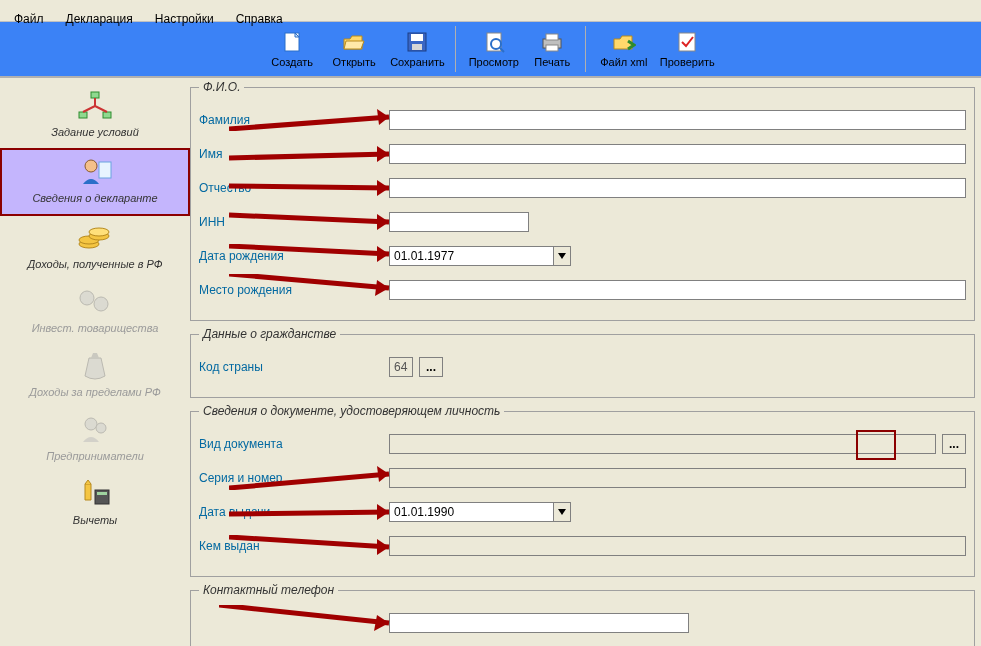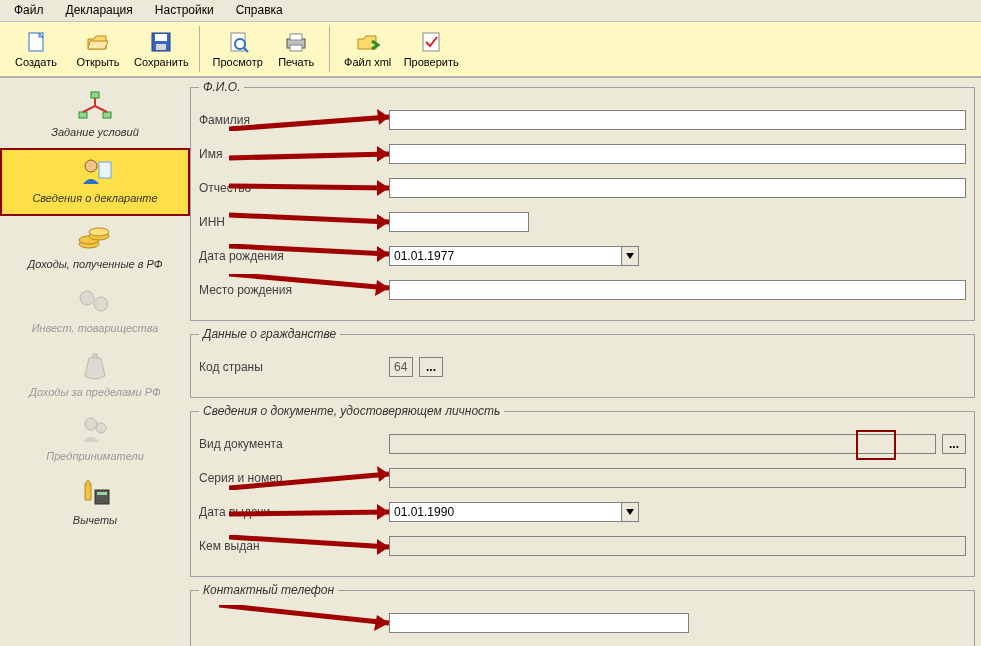--- a/index.html
+++ b/index.html
@@ -1,48 +1,48 @@
 <!DOCTYPE html>
 <html><head>
 <meta charset="utf-8">
 <style>
 * { box-sizing: border-box; margin: 0; padding: 0; font-family: Tahoma, Arial, sans-serif; font-size: 12px; }
 body { background: #ece9d8; width: 981px; height: 646px; overflow: hidden; position: relative; }
 
 
-.menubar { display: flex; gap: 10px; padding: 1px 8px; background: #ece9d8; border-bottom: 1px solid #c0c0c0; height: 22px; }
+.menubar { display: flex; gap: 10px; padding: 10px 8px; background: #ece9d8; border-bottom: 1px solid #c0c0c0; height: 22px; }
 .menubar span { padding: 2px 6px; cursor: default; }
 
 
-.toolbar { display: flex; gap: 2px; padding: 4px 6px; background: #fef9c3; border-bottom: 2px solid #b0b0b0; height: 56px; }
+.toolbar { display: flex; gap: 2px; padding: 4px 6px; background: #3b82f6; border-bottom: 2px solid #b0b0b0; height: 56px; justify-content: center; }
 .tool { display: flex; flex-direction: column; align-items: center; justify-content: center; min-width: 60px; padding: 2px 4px; cursor: default; }
 .tool .ticon { width: 24px; height: 24px; display: flex; align-items: center; justify-content: center; }
 .tool .tlabel { margin-top: 2px; font-size: 11px; }
 .tool.sep { border-right: 1px solid #b0b0b0; padding-right: 10px; margin-right: 6px; }
 
 
 .main { display: flex; height: calc(100% - 78px); }
 .sidebar { width: 190px; background: #ece9d8; padding-top: 6px; font-style: italic; }
 .navitem { display: flex; flex-direction: column; align-items: center; padding: 6px 2px 10px; cursor: default; }
 .navitem .nicon { width: 40px; height: 32px; display:flex; align-items:center; justify-content:center; }
 .navitem .nlabel { margin-top: 4px; font-size: 11px; color: #333; text-align:center; }
-.navitem.active { border: 2px solid #8b0000; background: #fde047; }
+.navitem.active { border: 2px solid #8b0000; background: #c4b5fd; }
 .navitem.disabled .nlabel { color: #9a9a9a; text-align: center; }
 
 .form { flex: 1; padding: 2px 6px 2px 0; position: relative; }
 fieldset { border: 1px solid #a0a0a0; margin: 0 0 6px 0; padding: 6px 8px 10px; }
 legend { padding: 0 4px; font-size: 12px; color: #333; font-style: italic; }
 .row { display: flex; align-items: center; min-height: 28px; margin: 6px 0; position: relative; }
-.lbl { width: 180px; color: #404040; }
+.lbl { width: 180px; color: #0369a1; }
 .inp { height: 20px; border: 1px solid #808080; background: #fff; padding: 1px 4px; font-size: 12px; }
 .inp.ro { background: #ece9d8; color: #555; }
 .wfull { flex: 1; margin-left: 10px; }
 .winn { width: 140px; margin-left: 10px; }
 .combo { display:flex; margin-left:10px; }
-.combo .inp { width: 232px; border-right: none; }
+.combo .inp { width: 164px; border-right: none; }
 .combo .dropbtn { width: 18px; height: 20px; background: #ece9d8; border: 1px solid #808080; display:flex; align-items:center; justify-content:center; }
 .dotsbtn { width: 24px; height: 20px; background: #ece9d8; border: 1px solid #808080; margin-left: 6px; display:flex; align-items:center; justify-content:center; font-weight:bold; }
 .country-row .inp.code { width: 24px; margin-left:10px; }
 .country-row .inp.name { flex:1; margin-left:0; border-left:none;}
 .redbox { position:absolute; border:2px solid #8b0000; pointer-events:none; }
 #redbox-doc { right: 70px; width: 40px; height: 30px; top: 0px; }
 
 
 .arrow { position:absolute; pointer-events:none; }
 

